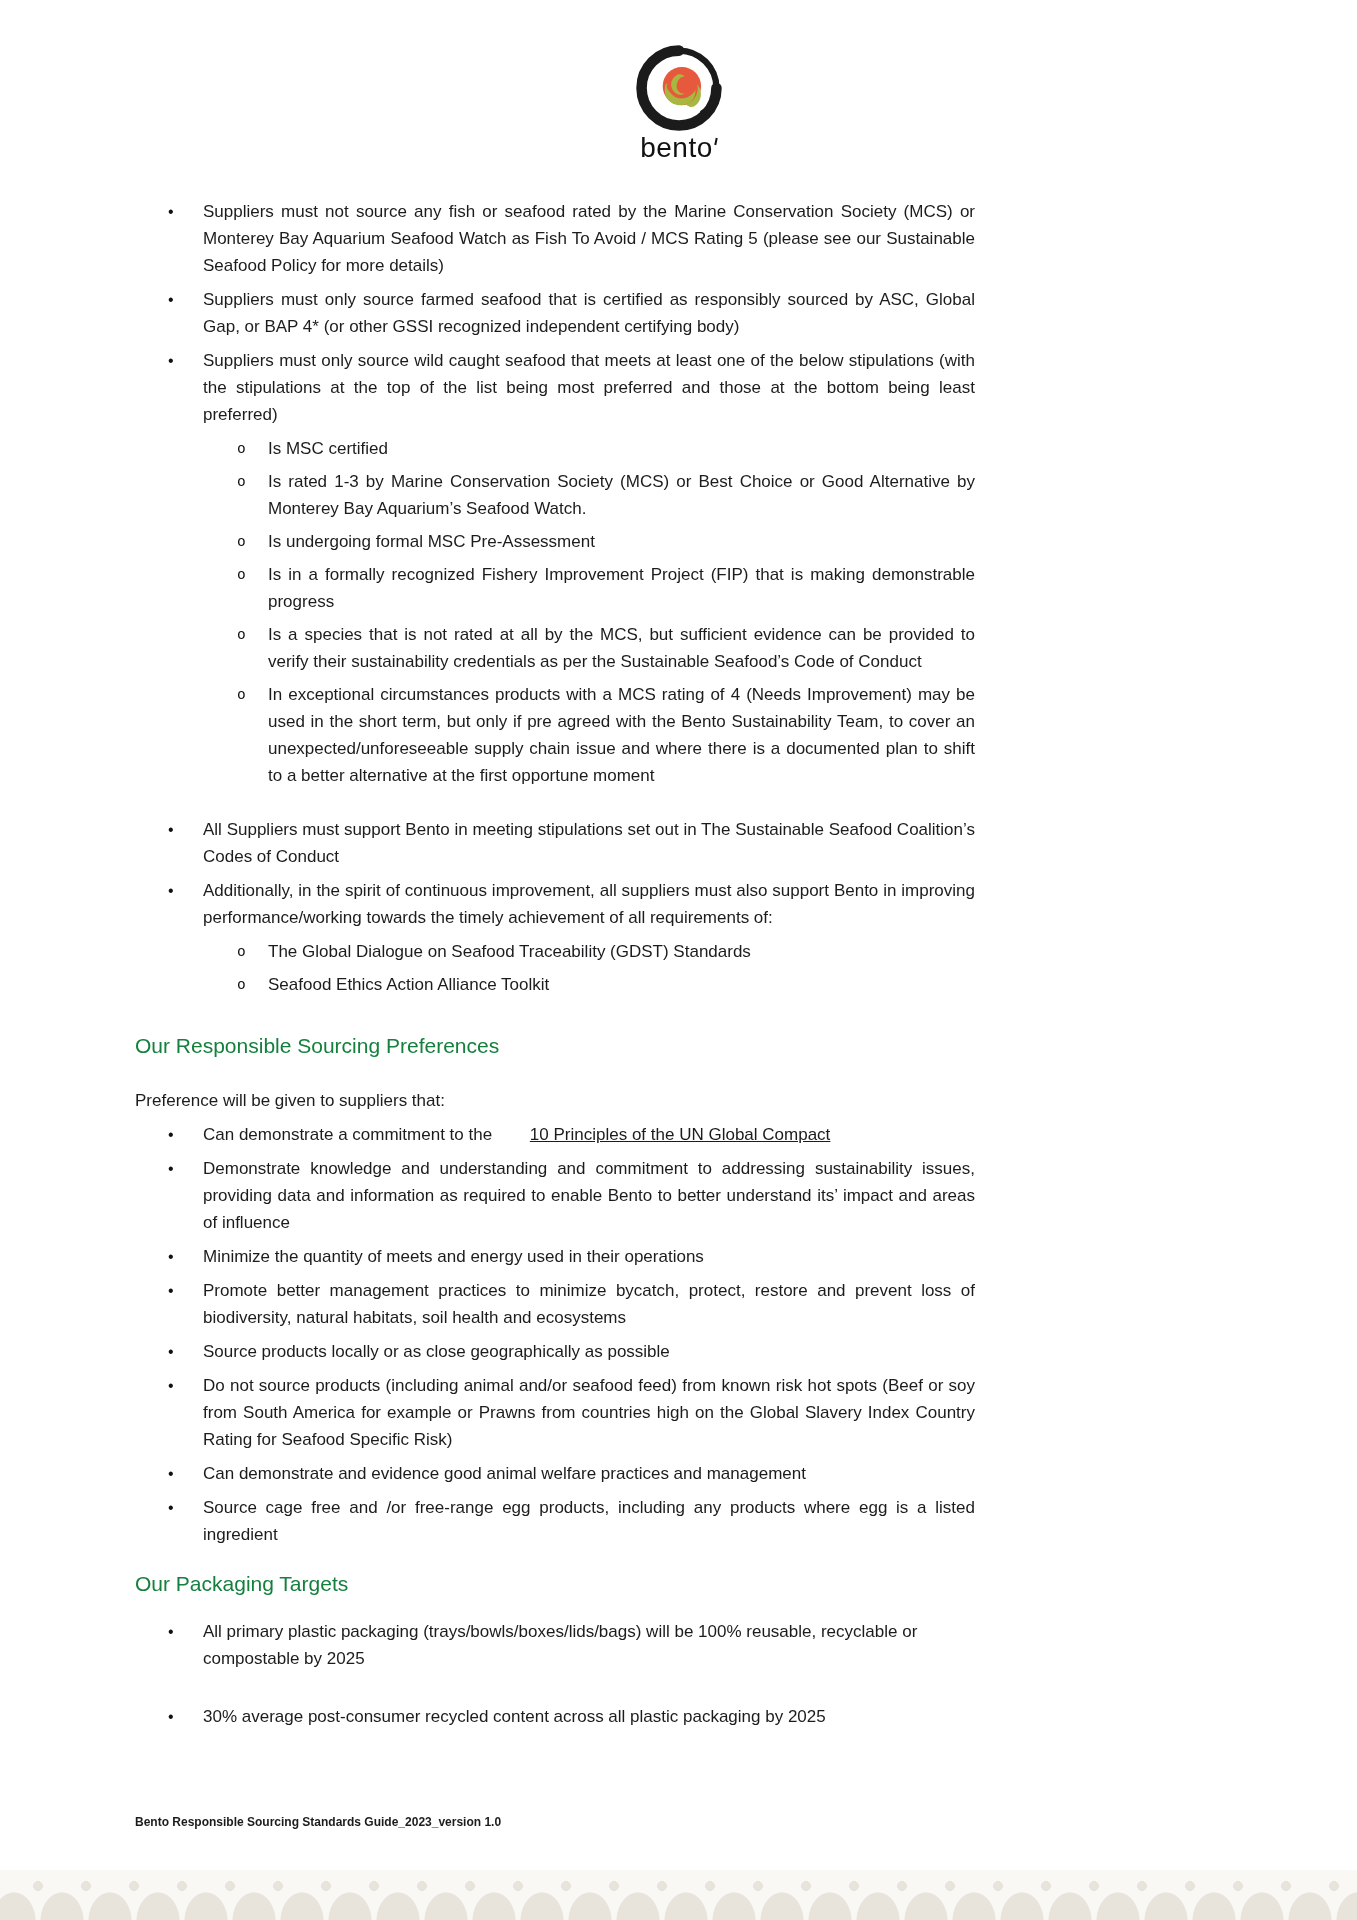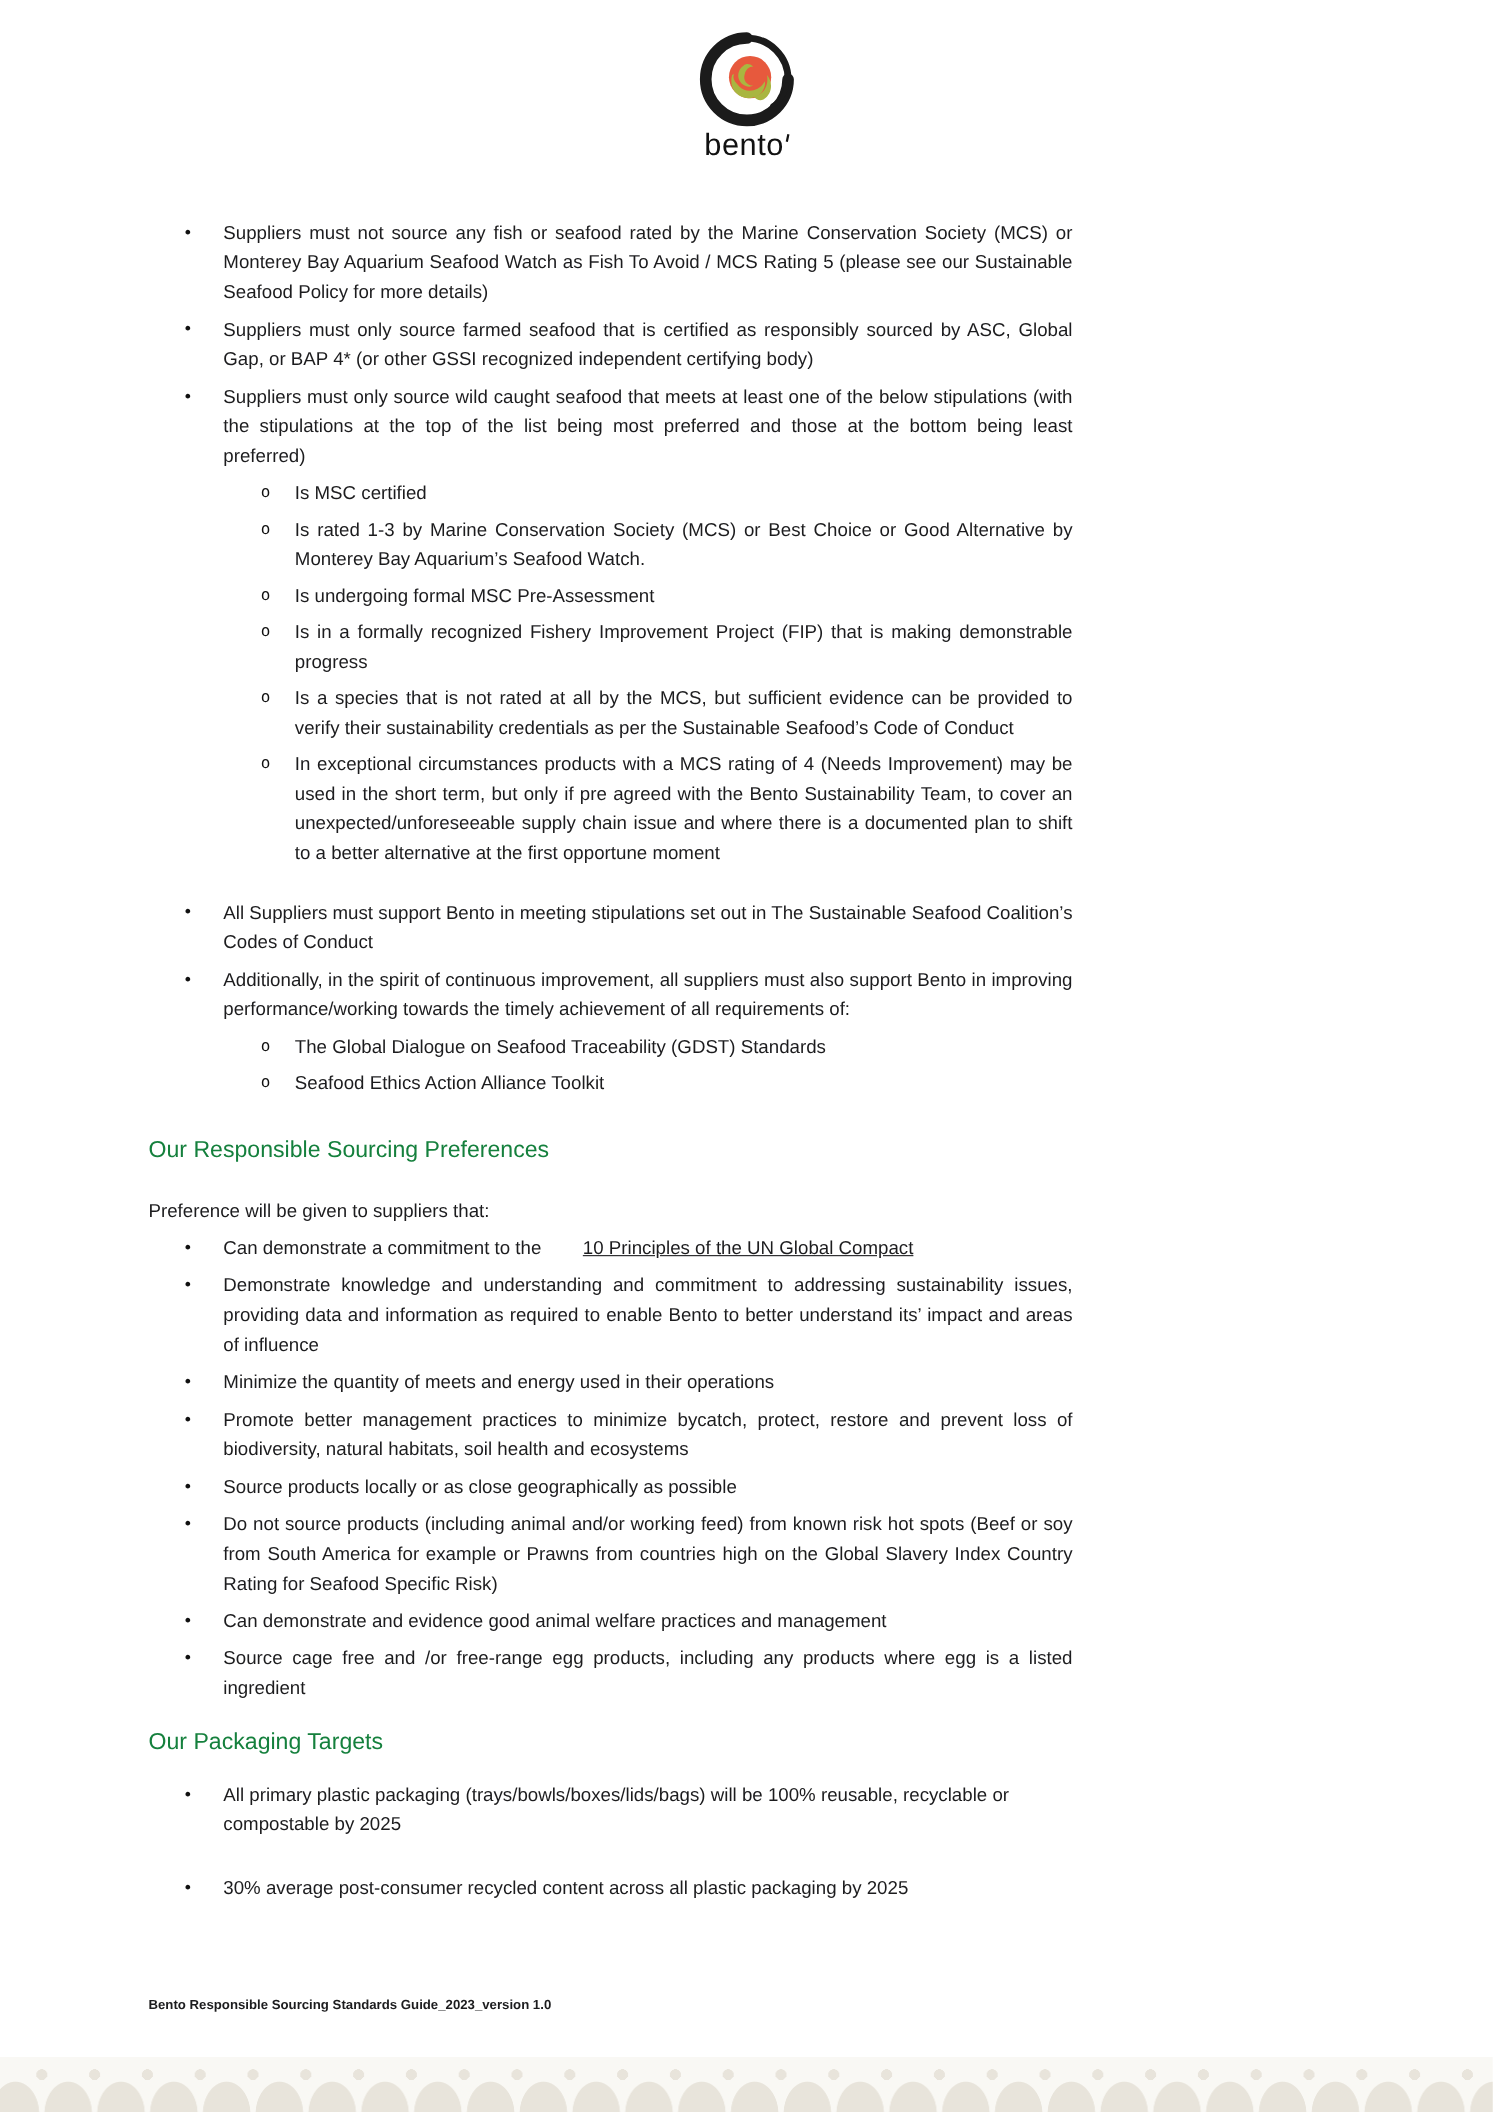--- a/index.html
+++ b/index.html
@@ -4,21 +4,21 @@
 <style>
   html,body { margin:0; padding:0; }
   body {
     width:1357px; height:1920px; position:relative; background:#ffffff;
     font-family:"Liberation Sans", sans-serif; color:#1c1c1e;
     overflow:hidden;
   }
   .page { position:absolute; inset:0; }
 
   
-  .logo-block { padding-top:24px; text-align:center; }
+  .logo-block { padding-top:40px; text-align:center; }
   .logo-mark { display:block; margin:0 auto; }
   .wordmark {
     font-size:28px; line-height:28px; margin-top:-4px; color:#111;
     letter-spacing:0.5px; font-weight:400; display:inline-block;
   }
   .tm-tick {
     display:inline-block; width:2px; height:7px; background:#111;
     margin-left:2px; vertical-align:top; transform:rotate(12deg);
   }
 
@@ -177,21 +177,21 @@
       <li class="li1">
         <span class="mk1">•</span>
         <span class="txt">Promote better management practices to minimize bycatch, protect, restore and prevent loss of biodiversity, natural habitats, soil health and ecosystems</span>
       </li>
       <li class="li1">
         <span class="mk1">•</span>
         <span class="txt">Source products locally or as close geographically as possible</span>
       </li>
       <li class="li1">
         <span class="mk1">•</span>
-        <span class="txt">Do not source products (including animal and/or working feed) from known risk hot spots (Beef or soy from South America for example or Prawns from countries high on the Global Slavery Index Country Rating for Seafood Specific Risk)</span>
+        <span class="txt">Do not source products (including animal and/or seafood feed) from known risk hot spots (Beef or soy from South America for example or Prawns from countries high on the Global Slavery Index Country Rating for Seafood Specific Risk)</span>
       </li>
       <li class="li1">
         <span class="mk1">•</span>
         <span class="txt">Can demonstrate and evidence good animal welfare practices and management</span>
       </li>
       <li class="li1">
         <span class="mk1">•</span>
         <span class="txt">Source cage free and /or free-range egg products, including any products where egg is a listed ingredient</span>
       </li>
     </ul>

